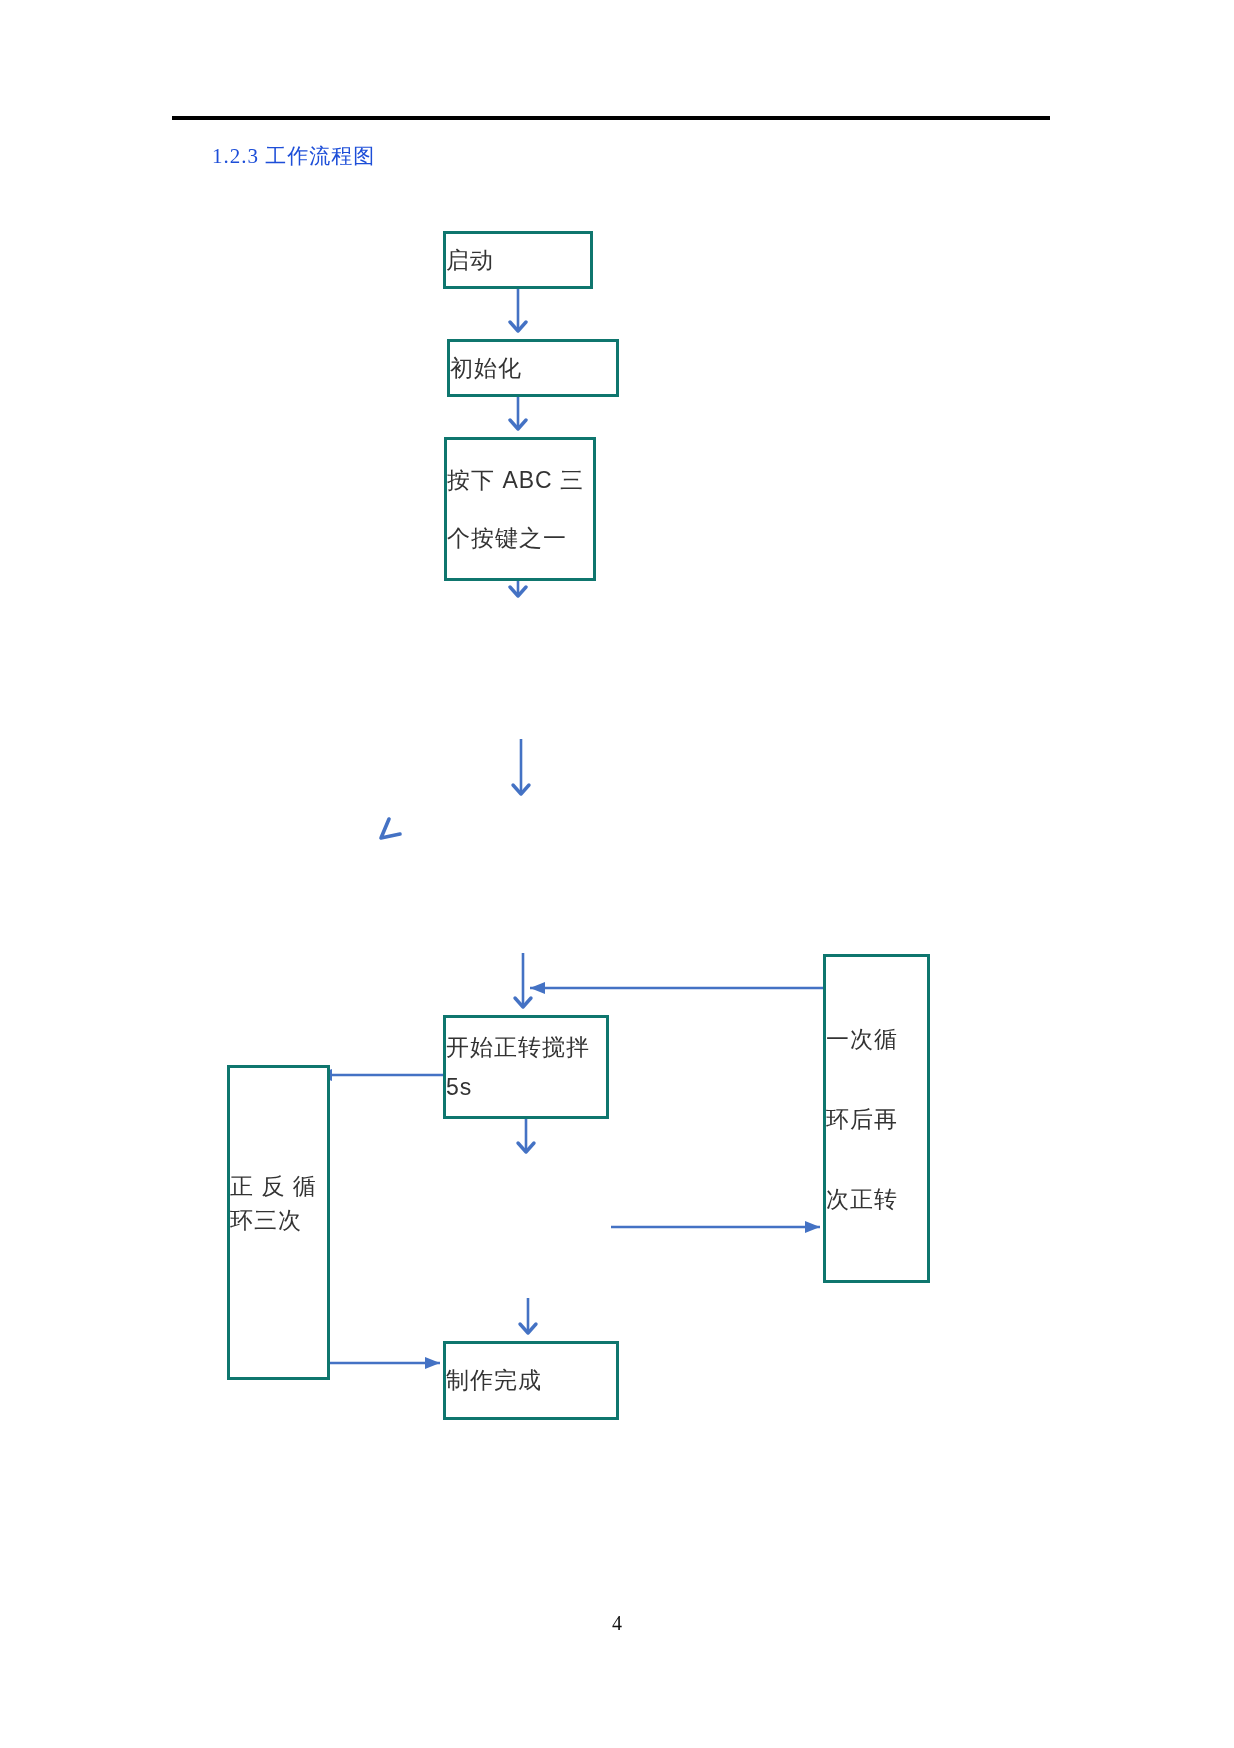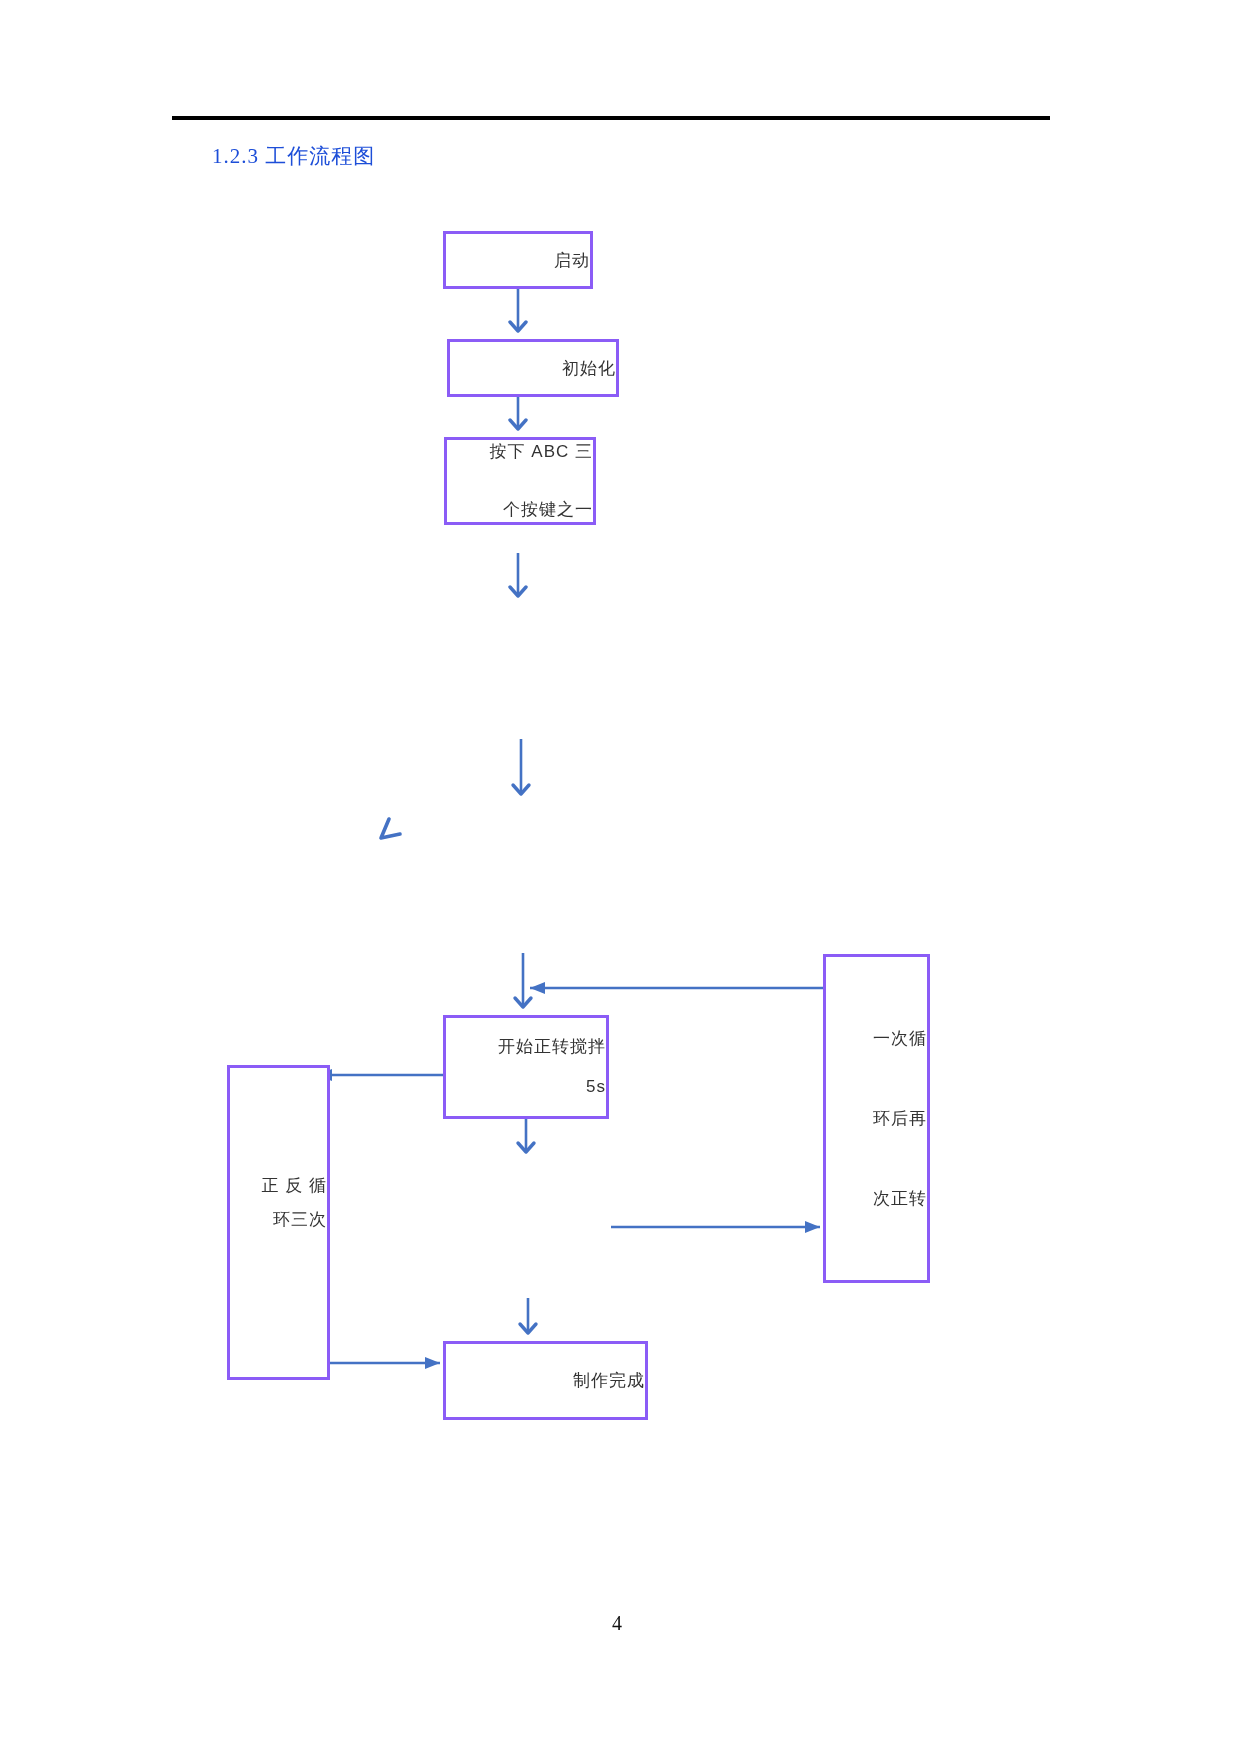--- a/index.html
+++ b/index.html
@@ -15,23 +15,23 @@
     position:absolute;left:172px;top:116px;width:878px;height:4px;
     background:#000000;
   }
   .section-title{
     position:absolute;left:212px;top:142px;
     font-family:"Liberation Serif","DejaVu Serif",serif;
     font-size:21px;color:#1d4ed8;letter-spacing:1px;white-space:pre;
   }
   .node{
     position:absolute;box-sizing:border-box;
-    border:3px solid #8b5cf6;background:#ffffff;
-    display:flex;flex-direction:column;align-items:flex-end;justify-content:center;
-    font-size:17px;color:#333333;text-align:center;letter-spacing:1px;
+    border:3px solid #0f766e;background:#ffffff;
+    display:flex;flex-direction:column;align-items:flex-start;justify-content:center;
+    font-size:23px;color:#333333;text-align:center;letter-spacing:1px;
   }
   .node .nline{display:block;}
   .lh58 .nline{line-height:58px;}
   .lh46 .nline{line-height:46px;}
   .lh40 .nline{line-height:40px;}
   .lh38 .nline{line-height:38px;}
   .lh34 .nline{line-height:34px;}
   .node-cycle-left{padding-bottom:40px;}
   .arrow-layer{
     position:absolute;left:0;top:0;width:1234px;height:1748px;
@@ -80,34 +80,34 @@
   </svg>
 
   <div class="node" style="left:443px;top:231px;width:150px;height:58px;">
     <span class="nline">启动</span>
   </div>
 
   <div class="node" style="left:447px;top:339px;width:172px;height:58px;">
     <span class="nline">初始化</span>
   </div>
 
-  <div class="node lh58" style="left:444px;top:437px;width:152px;height:88px;">
+  <div class="node lh58" style="left:444px;top:437px;width:152px;height:144px;">
     <span class="nline">按下 ABC 三</span>
     <span class="nline">个按键之一</span>
   </div>
 
 
 
   <div class="node lh40" style="left:443px;top:1015px;width:166px;height:104px;">
     <span class="nline">开始正转搅拌</span>
     <span class="nline">5s</span>
   </div>
 
 
-  <div class="node" style="left:443px;top:1341px;width:205px;height:79px;">
+  <div class="node" style="left:443px;top:1341px;width:176px;height:79px;">
     <span class="nline">制作完成</span>
   </div>
 
   <div class="node lh34 node-cycle-left" style="left:211px;top:1065px;width:103px;height:315px;margin-left:16px;">
     <span class="nline">正 反 循</span>
     <span class="nline">环三次</span>
   </div>
 
   <div class="node lh38" style="left:823px;top:954px;width:107px;height:329px;gap:42px;">
     <span class="nline">一次循</span>

